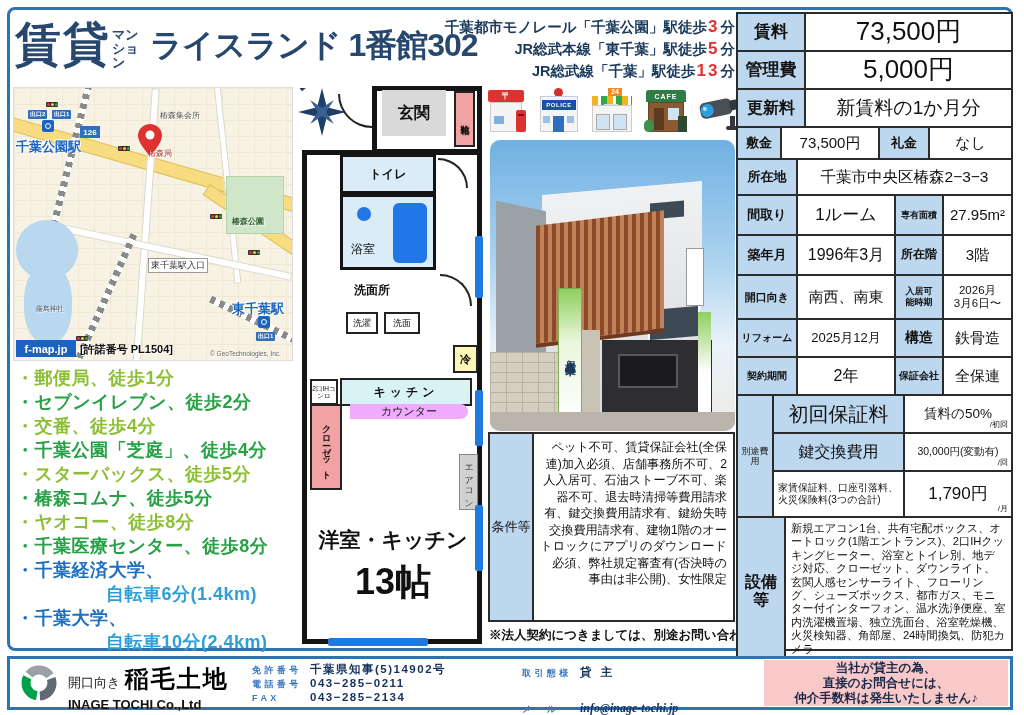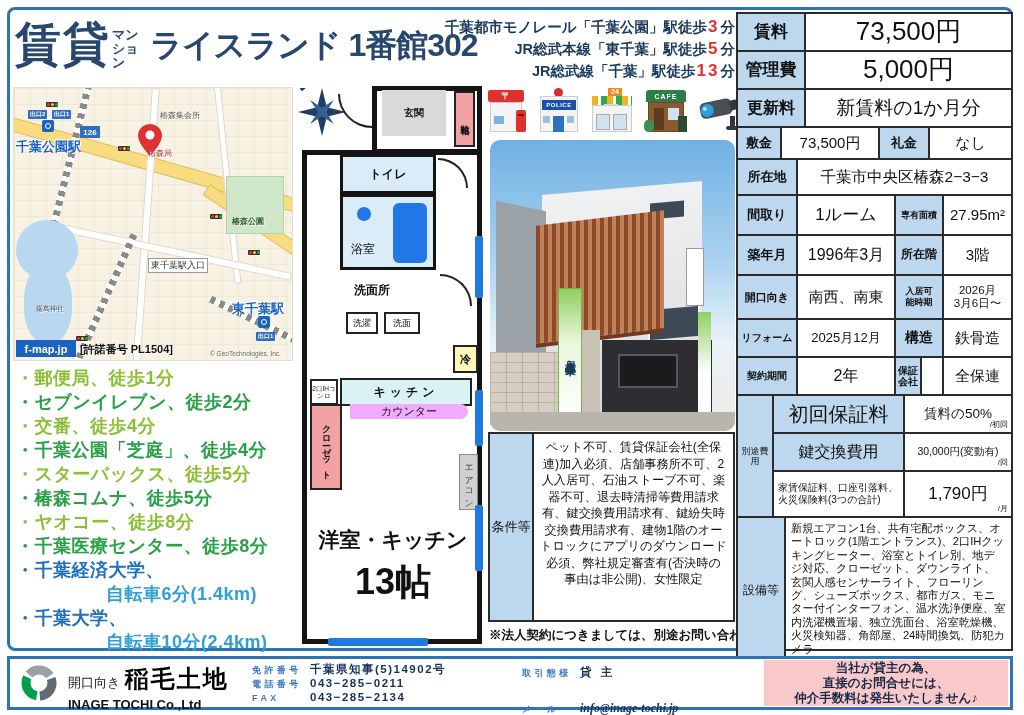--- a/index.html
+++ b/index.html
@@ -143,21 +143,21 @@
 <div class="fac" style="top:630px;left:106px;color:#2f9fd6">自転車10分(2.4km)</div>
 
 <div class="a" style="left:298px;top:86px;width:190px;height:564px">
   <svg class="a" style="left:0;top:2px" width="48" height="48" viewBox="0 0 40 40">
     <polygon points="20,0 24,16 40,20 24,24 20,40 16,24 0,20 16,16" fill="#1d3f66"></polygon>
     <polygon points="20,6 22.5,17.5 34,20 22.5,22.5 20,34 17.5,22.5 6,20 17.5,17.5" fill="#35608f" transform="rotate(45 20 20)"></polygon>
     <rect x="2" y="-2" width="6" height="3" fill="#1d3f66" transform="rotate(-40 5 0)"></rect>
   </svg>
   <div class="wall" style="left:74px;top:0;width:110px;height:68px"></div>
   <div class="wall" style="left:4px;top:64px;width:180px;height:494px"></div>
-  <div class="a fc" style="left:84px;top:4px;width:64px;height:46px;background:#d9d9d9;font-size:10px;font-weight:bold">玄関</div>
+  <div class="a fc" style="left:84px;top:4px;width:64px;height:46px;background:#d9d9d9;font-size:16px;font-weight:bold">玄関</div>
   <div class="a fc vtext" style="left:156px;top:5px;width:21px;height:56px;background:#f2a2a2;border:2px solid #222;font-size:9px;font-weight:bold">靴箱</div>
   <div class="a fc room-b" style="left:42px;top:68px;width:96px;height:40px;background:#d9ecf8;font-size:12px;font-weight:bold">トイレ</div>
   <div class="a room-b" style="left:42px;top:108px;width:96px;height:76px;background:#d9ecf8">
     <div class="a" style="left:50px;top:6px;width:34px;height:60px;background:#2277e8;border-radius:6px"></div>
     <div class="a" style="left:14px;top:10px;width:14px;height:14px;background:#2277e8;border-radius:50%"></div>
     <div class="a" style="left:8px;top:44px;font-size:12px;font-weight:normal">浴室</div>
   </div>
   <div class="a" style="left:56px;top:196px;font-size:12px;font-weight:bold">洗面所</div>
   <div class="a fc" style="left:48px;top:226px;width:32px;height:22px;border:2px solid #222;background:#fff;font-size:9px">洗濯</div>
   <div class="a fc" style="left:86px;top:226px;width:36px;height:22px;border:2px solid #222;background:#fff;font-size:9px">洗面</div>
@@ -231,21 +231,21 @@
   <div class="a" style="left:112px;top:200px;width:110px;height:78px;background:#2e2e32"></div>
   <div class="a" style="left:128px;top:214px;width:60px;height:34px;background:#1b1b1e;border:2px solid #55595e"></div>
   <div class="a fc vtext" style="left:68px;top:148px;width:24px;height:132px;background:linear-gradient(180deg,#8fcf5f,#e9f6dc 40%,#ffffff);border:1px solid #7fb050;color:#1a3a5c;font-size:11px;font-weight:bold">入居者募集中</div>
   <div class="a" style="left:208px;top:172px;width:13px;height:100px;background:linear-gradient(180deg,#8fcf5f,#ffffff 60%)"></div>
   <div class="a" style="left:196px;top:108px;width:18px;height:58px;background:#fff;border:1px solid #999"></div>
   <div class="a" style="left:0;top:272px;width:245px;height:19px;background:#b9b4ac"></div>
 </div>
 
 <div class="a" id="condbox">
   <div class="cell lab" style="left:0;top:0;width:46px;height:190px;font-size:13px;font-weight:normal">条件等</div>
-  <div class="cell" style="left:44px;top:0;width:203px;height:190px;align-items:flex-start;justify-content:flex-start;text-align:center;padding:5px 6px;font-size:12.2px;line-height:16.5px">ペット不可、賃貸保証会社(全保連)加入必須、店舗事務所不可、2人入居可、石油ストーブ不可、楽器不可、退去時清掃等費用請求有、鍵交換費用請求有、鍵紛失時交換費用請求有、建物1階のオートロックにアプリのダウンロード必須、弊社規定審査有(否決時の事由は非公開)、女性限定</div>
+  <div class="cell" style="left:44px;top:0;width:203px;height:190px;align-items:flex-start;justify-content:flex-start;text-align:right;padding:5px 6px;font-size:12.2px;line-height:16.5px">ペット不可、賃貸保証会社(全保連)加入必須、店舗事務所不可、2人入居可、石油ストーブ不可、楽器不可、退去時清掃等費用請求有、鍵交換費用請求有、鍵紛失時交換費用請求有、建物1階のオートロックにアプリのダウンロード必須、弊社規定審査有(否決時の事由は非公開)、女性限定</div>
 </div>
 <div class="a" style="left:489px;top:627px;font-size:12.5px;font-weight:bold">※法人契約につきましては、別途お問い合わせください。</div>
 
 <div class="a" style="left:736px;top:12px;width:277px;height:639px">
   <div class="cell lab" style="left:0;top:0;width:70px;height:40px;font-size:17px">賃料</div>
   <div class="cell" style="left:68px;top:0;width:209px;height:40px;font-size:26px">73,500円</div>
   <div class="cell lab" style="left:0;top:38px;width:70px;height:40px;font-size:17px">管理費</div>
   <div class="cell" style="left:68px;top:38px;width:209px;height:40px;font-size:26px">5,000円</div>
   <div class="cell lab" style="left:0;top:76px;width:70px;height:40px;font-size:16px">更新料</div>
   <div class="cell" style="left:68px;top:76px;width:209px;height:40px;font-size:19px">新賃料の1か月分</div>
@@ -271,39 +271,39 @@
   <div class="cell" style="left:206px;top:262px;width:71px;height:46px;font-size:11.5px;flex-direction:column">
     <span>2026月</span>
     <span>3月6日〜</span>
   </div>
   <div class="cell lab" style="left:0;top:306px;width:62px;height:40px;font-size:10px">リフォーム</div>
   <div class="cell" style="left:60px;top:306px;width:100px;height:40px;font-size:13px">2025月12月</div>
   <div class="cell lab" style="left:158px;top:306px;width:50px;height:40px;font-size:14px">構造</div>
   <div class="cell" style="left:206px;top:306px;width:71px;height:40px;font-size:15px">鉄骨造</div>
   <div class="cell lab" style="left:0;top:344px;width:62px;height:40px;font-size:10px">契約期間</div>
   <div class="cell" style="left:60px;top:344px;width:100px;height:40px;font-size:16px">2年</div>
-  <div class="cell lab" style="left:158px;top:344px;width:28px;height:40px;font-size:10px">保証会社</div>
+  <div class="cell lab" style="left:158px;top:344px;width:50px;height:40px;font-size:10px">保証会社</div>
   <div class="cell" style="left:206px;top:344px;width:71px;height:40px;font-size:15px">全保連</div>
   <div class="cell lab" style="left:0;top:382px;width:38px;height:124px;font-size:9px;font-weight:normal;padding:1px">別途費用</div>
   <div class="cell lab" style="left:36px;top:382px;width:133px;height:40px;font-size:20px;font-weight:normal">初回保証料</div>
   <div class="cell" style="left:167px;top:382px;width:110px;height:40px;font-size:13.5px">
       <span>賃料の50%</span>
       <span class="unit">/初回</span>
     </div>
   <div class="cell lab" style="left:36px;top:420px;width:133px;height:40px;font-size:16px;font-weight:normal">鍵交換費用</div>
   <div class="cell" style="left:167px;top:420px;width:110px;height:40px;font-size:10.5px">
       <span>30,000円(変動有)</span>
       <span class="unit">/回</span>
     </div>
   <div class="cell" style="left:36px;top:458px;width:133px;height:48px;font-size:10px;text-align:left;padding:2px 4px;line-height:12px">家賃保証料、口座引落料、火災保険料(3つの合計)</div>
   <div class="cell" style="left:167px;top:458px;width:110px;height:48px;font-size:17px">
       <span>1,790円</span>
       <span class="unit">/月</span>
     </div>
-  <div class="cell lab" style="left:0;top:504px;width:50px;height:150px;font-size:12px;font-weight:normal">設備等</div>
+  <div class="cell lab" style="left:0;top:504px;width:50px;height:150px;font-size:16px;font-weight:bold">設備等</div>
   <div class="cell" style="left:48px;top:504px;width:229px;height:135px;align-items:flex-start;justify-content:flex-start;text-align:left;padding:4px 5px;font-size:11.2px;line-height:13.4px">新規エアコン1台、共有宅配ボックス、オートロック(1階エントランス)、2口IHクッキングヒーター、浴室とトイレ別、地デジ対応、クローゼット、ダウンライト、玄関人感センサーライト、フローリング、シューズボックス、都市ガス、モニター付インターフォン、温水洗浄便座、室内洗濯機置場、独立洗面台、浴室乾燥機、火災検知器、角部屋、24時間換気、防犯カメラ</div>
 </div>
 
 <div class="a" id="footbox"></div>
 <svg class="a" style="left:18px;top:662px" width="42" height="42" viewBox="0 0 42 42">
   <circle cx="21" cy="21" r="13" fill="none" stroke="#00a04a" stroke-width="9" stroke-dasharray="24 58" transform="rotate(100 21 21)"></circle>
   <circle cx="21" cy="21" r="13" fill="none" stroke="#9aa0a6" stroke-width="9" stroke-dasharray="24 58" transform="rotate(220 21 21)"></circle>
   <circle cx="21" cy="21" r="13" fill="none" stroke="#5f6a72" stroke-width="9" stroke-dasharray="24 58" transform="rotate(340 21 21)"></circle>
 </svg>
 <div class="a" style="left:68px;top:663px;width:180px">

